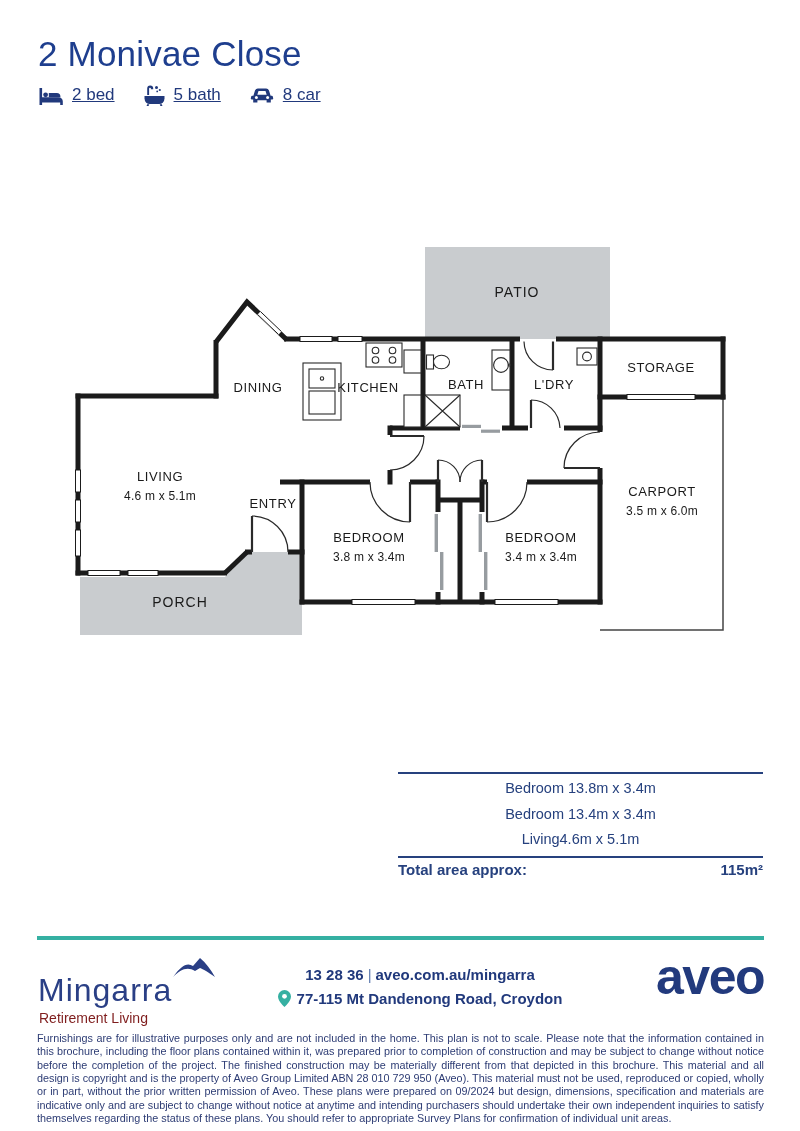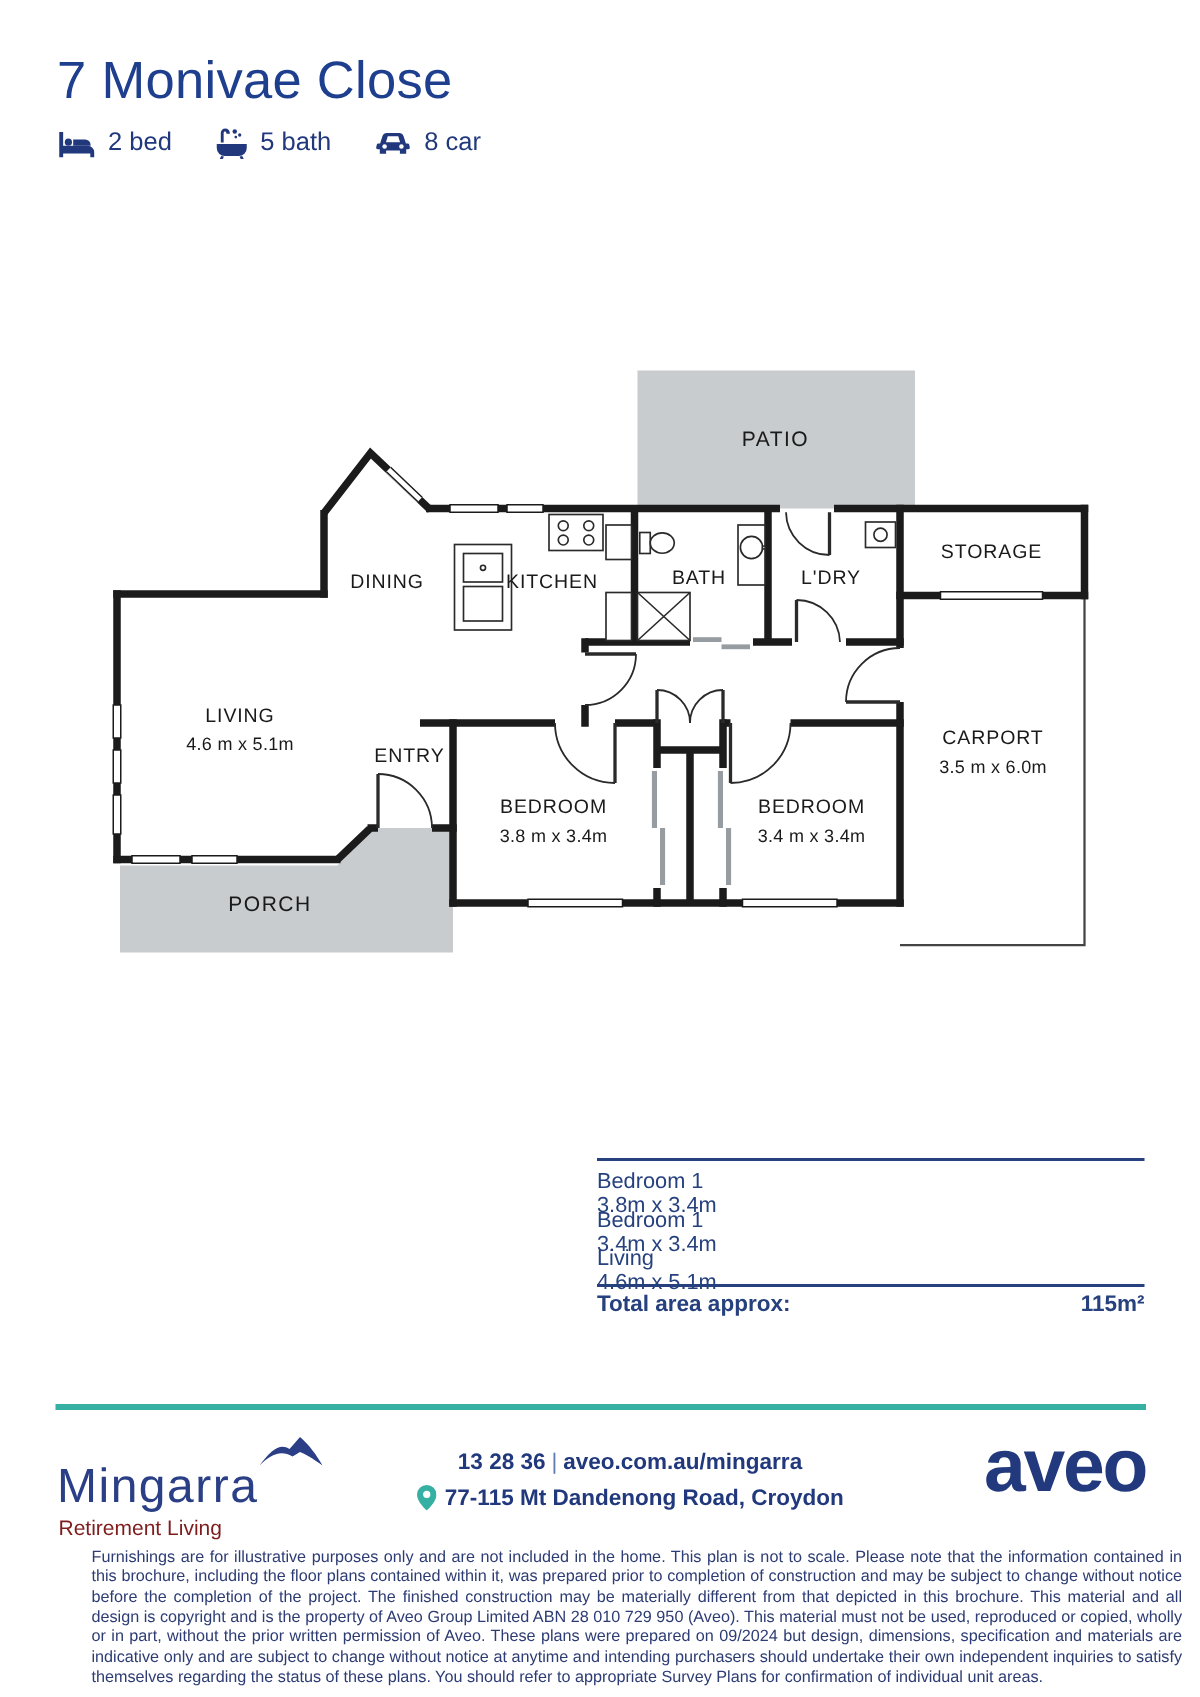--- a/index.html
+++ b/index.html
@@ -2,53 +2,53 @@
 <html><head>
 <meta charset="utf-8">
 <style>
   html,body{margin:0;padding:0;background:#fff;}
   .page{position:relative;width:800px;height:1131px;background:#fff;overflow:hidden;
         font-family:"Liberation Sans","DejaVu Sans",sans-serif;}
   
   .title{position:absolute;left:38px;top:34px;font-size:35px;color:#1e3e8e;letter-spacing:.2px;}
   .features{position:absolute;left:38px;top:84px;display:flex;align-items:center;gap:28px;
             color:#21397c;font-size:17px;}
-  .feat{display:flex;align-items:center;gap:8px;}
+  .feat{display:flex;align-items:center;gap:8px;text-decoration:underline;}
   .feat svg{display:block;}
   
   .plan{position:absolute;left:0;top:230px;width:800px;height:420px;}
   .room-label{font-size:13px;letter-spacing:.6px;fill:#1a1a1a;}
   .dim-label{font-size:12px;fill:#1a1a1a;letter-spacing:.2px;}
   .zone-label{font-size:14px;letter-spacing:1px;fill:#1a1a1a;}
   
   .area-table{position:absolute;left:398px;top:772px;width:365px;border-top:2px solid #26417e;
               color:#26417e;font-size:14.5px;}
-  .at-row{display:flex;justify-content:space-between;padding-top:6px;height:19.5px;flex-direction:column;}
+  .at-row{display:flex;justify-content:center;padding-top:6px;height:19.5px;}
   .at-total{display:flex;justify-content:space-between;border-top:2px solid #26417e;
             margin-top:5px;padding-top:3px;font-weight:bold;font-size:15px;}
   
   .footer-rule{position:absolute;left:37px;top:936px;width:727px;height:4px;background:#35b0a2;}
   .brand{position:absolute;left:38px;top:972px;font-size:32px;letter-spacing:1px;color:#2a3f85;}
   .brand-swoosh{position:absolute;left:172px;top:956px;}
   .brand-sub{position:absolute;left:39px;top:1010px;font-size:14px;color:#7f1d1d;}
   .contact{position:absolute;left:240px;top:966px;width:360px;text-align:center;color:#21397c;
            font-size:15px;font-weight:bold;}
   .contact .line2{margin-top:7px;display:flex;align-items:center;justify-content:center;gap:6px;text-align:center;}
   .contact .pipe{font-weight:normal;color:#5e7bb0;padding:0 4px;}
   .partner-logo{position:absolute;right:36px;top:948px;font-size:50px;font-weight:bold;
                 letter-spacing:-1.5px;color:#223a7d;}
   .disclaimer{position:absolute;left:37px;top:1032px;width:727px;font-size:10.8px;
-              line-height:1.235;color:#2d3c74;text-align:justify;margin-left:24px;}
+              line-height:1.235;color:#2d3c74;text-align:justify;}
 </style>
 </head>
 <body>
 
 <div class="page">
 
-  <div class="title">7 Monivae Close</div>
+  <div class="title">2 Monivae Close</div>
 
   <div class="features">
     <div class="feat">
       <svg width="26" height="20" viewBox="0 0 26 20">
         <g fill="#21397c">
           <path d="M1.5 3 h2.6 v9.2 h16.5 a4.2 4.2 0 0 1 4.2 4.2 v3.6 h-2.6 v-2.6 H4.1 v2.6 H1.5 Z"></path>
           <circle cx="7.6" cy="9.8" r="2.4"></circle>
           <path d="M10.8 8 h8 a3.6 3.6 0 0 1 3.6 3.6 v.6 H10.8 Z"></path>
         </g>
       </svg>

